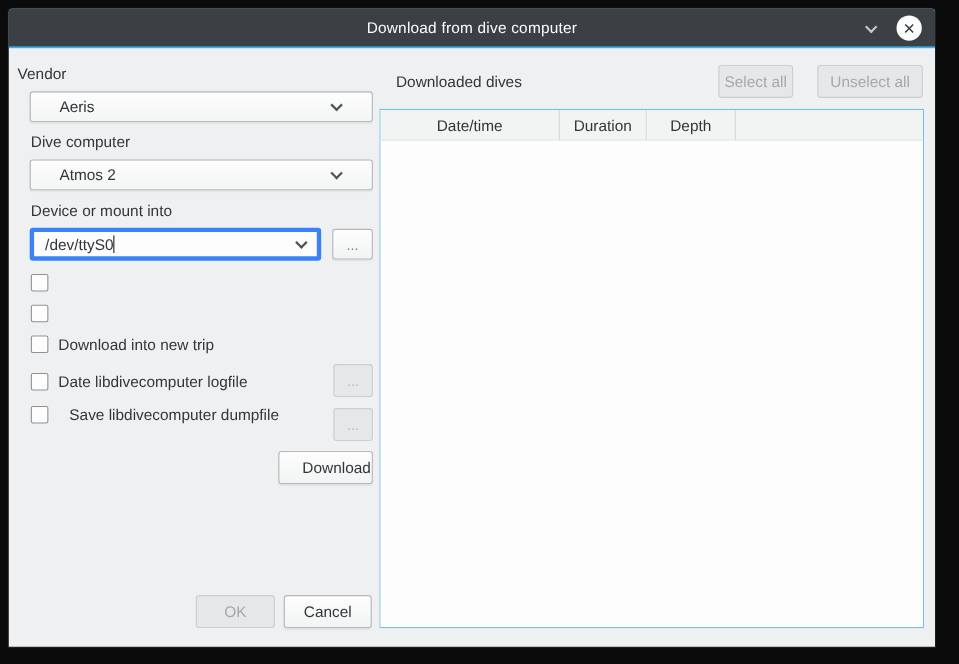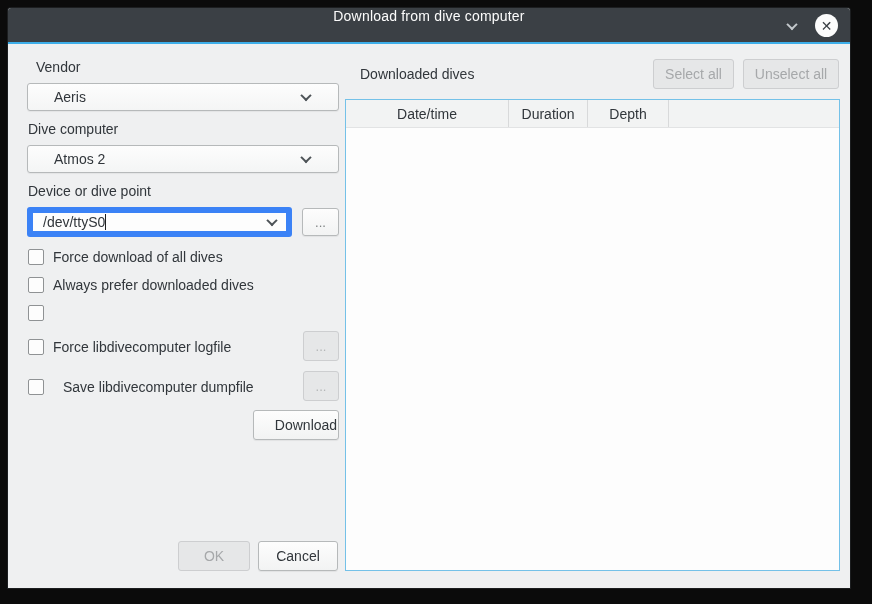--- a/index.html
+++ b/index.html
@@ -16,21 +16,21 @@
     position:absolute; left:8px; top:8px; width:842px; height:580px;
     background:#eff0f1;
     border-radius:3px 3px 0 0;
     box-shadow:0 0 0 1px #1c1e20;
   }
   .titlebar {
     position:absolute; left:0; top:0; right:0; height:36px;
     background:#3b4045;
     border-bottom:2px solid #3daee9;
     border-radius:3px 3px 0 0;
-    display:flex; justify-content:center;
+    display:flex; align-items:center; justify-content:center;
   }
   .titlebar .title {
     color:#fcfcfc; font-size:14px; letter-spacing:.2px;
   }
   .shade-btn {
     position:absolute; right:48px; top:9px; width:20px; height:18px;
     display:flex; align-items:center; justify-content:center; cursor:pointer;
   }
   .chev {
     width:8px; height:8px;
@@ -55,21 +55,21 @@
     display:flex; align-items:center;
     padding:0 26px; cursor:pointer;
     box-shadow:0 1px 1px rgba(0,0,0,.05);
   }
   .select .val { flex:1; color:#31363b; }
   .select .chev { margin-right:2px; }
 
   .combo {
     position:absolute; height:30px;
     background:#fdfdfd;
-    border:6px solid #3b82f6; border-radius:3px;
+    border:4px solid #3b82f6; border-radius:3px;
     display:flex; align-items:center;
     padding:0 10px;
   }
   .combo .val { flex:1; }
   .caret { display:inline-block; width:1px; height:16px; background:#1c1e20; vertical-align:-3px; }
 
   .btn {
     position:absolute;
     background:linear-gradient(#fdfdfd,#f2f3f3);
     border:1px solid #b6b9ba; border-radius:3px;
@@ -121,80 +121,79 @@
   <div class="titlebar">
     <span class="title">Download from dive computer</span>
     <span class="shade-btn">
       <span class="chev"></span>
     </span>
     <span class="close-btn">
       <span class="x">✕</span>
     </span>
   </div>
 
-  <div class="lbl" style="left:28px; top:51px;">Vendor</div>
+  <div class="lbl" style="left:8px; top:51px;">Vendor</div>
   <div class="select" style="left:19px; top:75px; width:312px;">
     <span class="val">Aeris</span>
     <span class="chev"></span>
   </div>
 
   <div class="lbl" style="left:20px; top:113px;">Dive computer</div>
   <div class="select" style="left:19px; top:137px; width:312px;">
     <span class="val">Atmos 2</span>
     <span class="chev"></span>
   </div>
 
-  <div class="lbl" style="left:20px; top:175px;">Device or dive point</div>
+  <div class="lbl" style="left:20px; top:175px;">Device or mount into</div>
   <div class="combo" style="left:19px; top:199px; width:265px;">
     <span class="val"><span>/dev/ttyS0</span><span class="caret"></span></span>
     <span class="chev"></span>
   </div>
   <div class="btn mini" style="left:294px; top:200px; width:37px; height:28px;">
     <span>...</span>
   </div>
 
   <div class="cbrow" style="top:240px;">
     <span class="cbbox"></span>
-    <span class="cbl">Force download of all dives</span>
   </div>
   <div class="cbrow" style="top:268px;">
     <span class="cbbox"></span>
-    <span class="cbl">Always prefer downloaded dives</span>
   </div>
   <div class="cbrow" style="top:296px;">
     <span class="cbbox"></span>
+    <span class="cbl">Download into new trip</span>
   </div>
   <div class="cbrow" style="top:330px;">
     <span class="cbbox"></span>
-    <span class="cbl">Force libdivecomputer logfile</span>
+    <span class="cbl">Date libdivecomputer logfile</span>
   </div>
   <div class="btn mini disabled" style="left:295px; top:323px; width:36px; height:30px;">
     <span>...</span>
   </div>
-  <div class="cbrow" style="top:370px;gap:19px;">
+  <div class="cbrow" style="top:360px;gap:19px;">
     <span class="cbbox"></span>
     <span class="cbl">Save libdivecomputer dumpfile</span>
   </div>
   <div class="btn mini disabled" style="left:295px; top:363px; width:36px; height:30px;">
     <span>...</span>
   </div>
 
   <div class="btn" style="left:245px; top:402px; width:86px; height:30px;padding-left:20px;">
     <span>Download</span>
   </div>
 
   <div class="btn disabled" style="left:170px; top:533px; width:72px; height:30px;">
     <span>OK</span>
   </div>
   <div class="btn" style="left:250px; top:533px; width:80px; height:30px;">
     <span>Cancel</span>
   </div>
 
   <div class="lbl" style="left:352px; top:58px;">Downloaded dives</div>
-  <div class="btn disabled" style="left:645px; top:51px; width:81px; height:30px;">
+  <div class="btn disabled" style="left:645px; top:51px; width:68px; height:30px;">
     <span>Select all</span>
   </div>
   <div class="btn disabled" style="left:735px; top:51px; width:96px; height:30px;">
     <span>Unselect all</span>
   </div>
 
   <div class="table">
     <div class="thead">
       <div class="th c0">Date/time</div>
       <div class="th c1">Duration</div>

